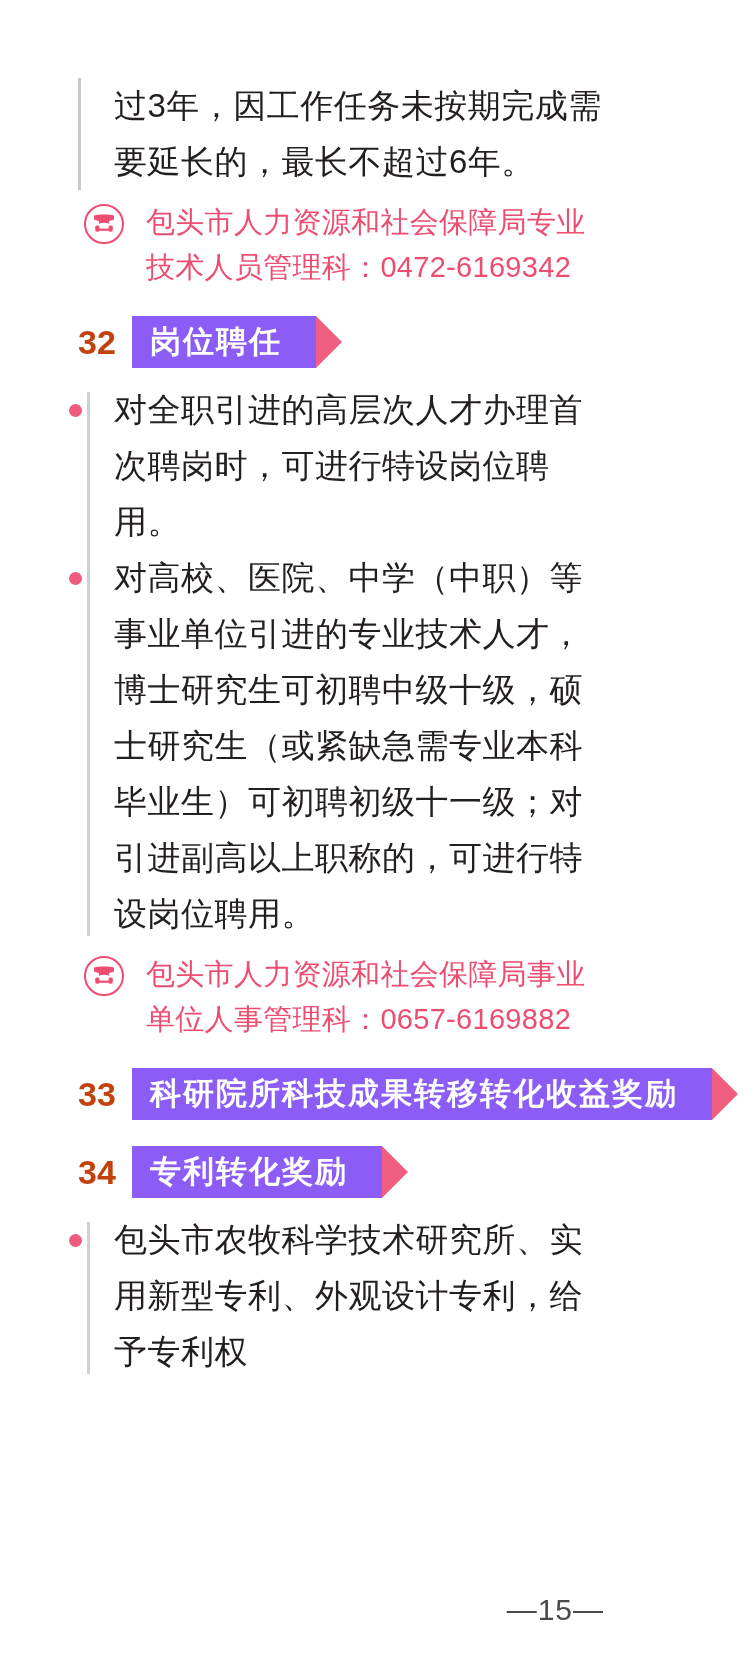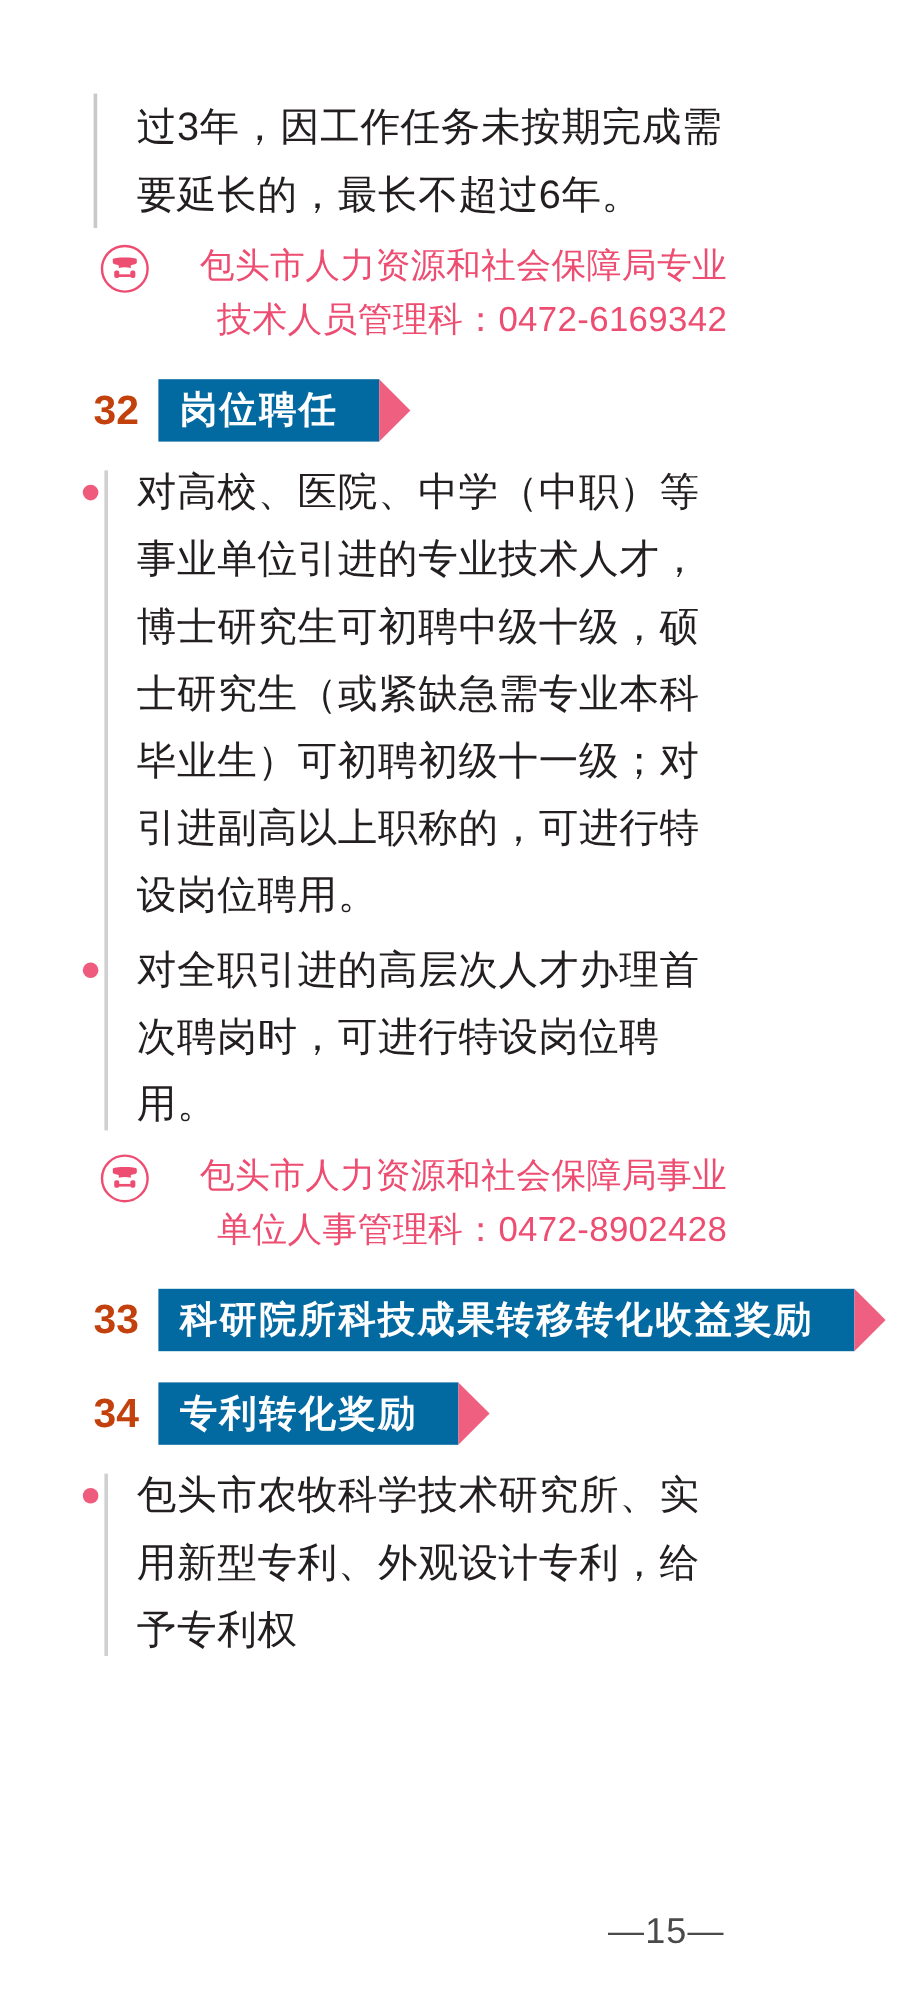--- a/index.html
+++ b/index.html
@@ -69,21 +69,20 @@
 
   
   .contact {
     position: relative;
     color: #ee4d72;
     font-size: 29px;
     line-height: 45px;
     padding-left: 68px;
     margin-top: 10px;
     letter-spacing: 0.3px;
-    text-align: right;
   }
   .contact .phone-icon {
     position: absolute;
     left: 6px;
     top: 4px;
     width: 40px;
     height: 40px;
     border: 2.5px solid #ee4d72;
     border-radius: 50%;
     box-sizing: border-box;
@@ -104,21 +103,21 @@
   .section-head .num {
     color: #c2410c;
     font-size: 34px;
     font-weight: bold;
     width: 54px;
     flex: 0 0 54px;
     letter-spacing: 0;
   }
   .ribbon {
     position: relative;
-    background: #0369a1;
+    background: #8b5cf6;
     color: #ffffff;
     font-size: 31px;
     font-weight: bold;
     letter-spacing: 2px;
     height: 52px;
     line-height: 52px;
     padding: 0 34px 0 18px;
     display: inline-block;
     white-space: nowrap;
   }
@@ -166,40 +165,40 @@
     <span>包头市人力资源和社会保障局专业技术人员管理科：0472-6169342</span>
   </div>
 
   <div class="section-head">
     <span class="num">32</span>
     <span class="ribbon">岗位聘任</span>
   </div>
 
   <div class="bullet-group">
     <div class="vline"></div>
+    <div class="para" style="margin-top:6px;">
+      <span class="bullet"></span>
+      <span>对全职引进的高层次人才办理首次聘岗时，可进行特设岗位聘用。</span>
+    </div>
     <div class="para">
       <span class="bullet"></span>
       <span>对高校、医院、中学（中职）等事业单位引进的专业技术人才，博士研究生可初聘中级十级，硕士研究生（或紧缺急需专业本科毕业生）可初聘初级十一级；对引进副高以上职称的，可进行特设岗位聘用。</span>
-    </div>
-    <div class="para" style="margin-top:6px;">
-      <span class="bullet"></span>
-      <span>对全职引进的高层次人才办理首次聘岗时，可进行特设岗位聘用。</span>
     </div>
   </div>
 
   <div class="contact">
     <span class="phone-icon">
       <svg width="24" height="22" viewBox="0 0 24 22">
         <path d="M2 4 C2 2, 22 2, 22 4 L22 7 C22 8.6, 17 8.2, 17 9.6 L17 11.4 C13.8 10.6, 10.2 10.6, 7 11.4 L7 9.6 C7 8.2, 2 8.6, 2 7 Z" fill="#ee4d72"></path>
         <rect x="3.2" y="13.5" width="4.2" height="6.2" rx="1.6" fill="#ee4d72"></rect>
         <rect x="16.6" y="13.5" width="4.2" height="6.2" rx="1.6" fill="#ee4d72"></rect>
         <rect x="7" y="16.6" width="10" height="2.2" fill="#ee4d72"></rect>
       </svg>
     </span>
-    <span>包头市人力资源和社会保障局事业单位人事管理科：0472-8902428</span>
+    <span>包头市人力资源和社会保障局事业单位人事管理科：0657-6169882</span>
   </div>
 
   <div class="section-head">
     <span class="num">33</span>
     <span class="ribbon">科研院所科技成果转移转化收益奖励</span>
   </div>
 
 
 
   <div class="section-head">

